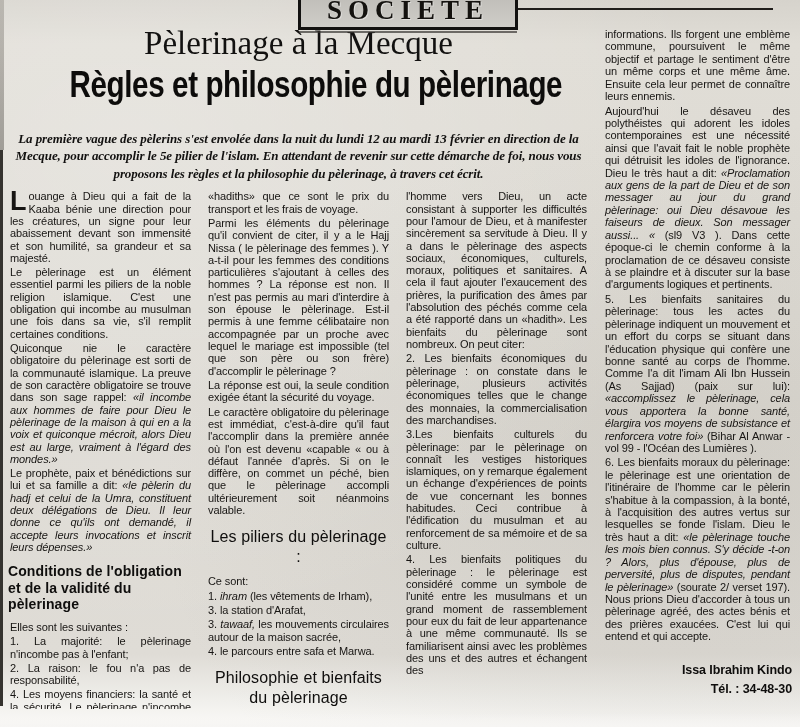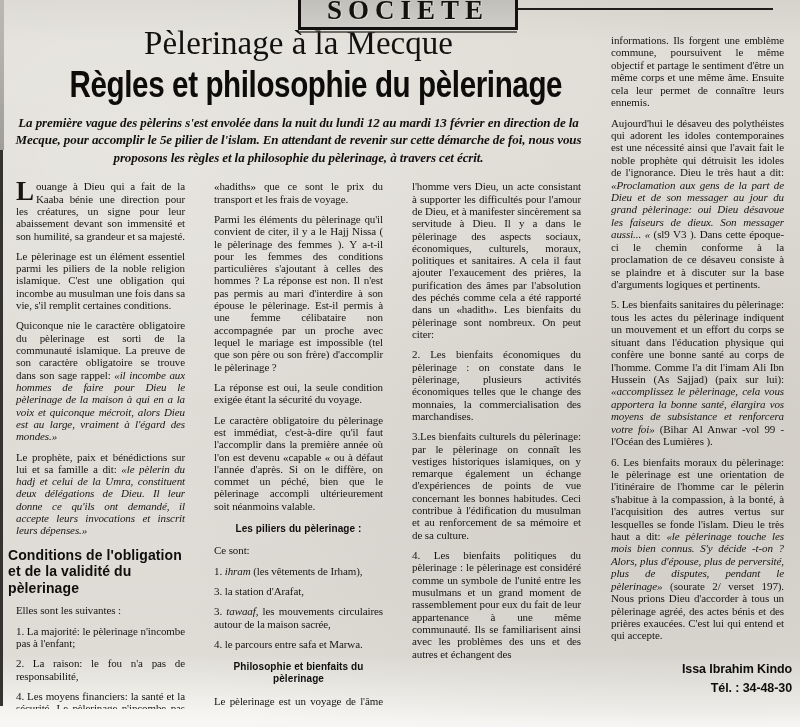--- a/index.html
+++ b/index.html
@@ -23,33 +23,33 @@
     letter-spacing:6px;color:#14120f;line-height:1;padding-bottom:3px;text-shadow:1px 1px 0 rgba(255,255,255,.4);}
   .top-rule{position:absolute;top:8px;left:517px;width:256px;height:2px;background:#201e1b;z-index:2;}
   
   .left-area{position:absolute;left:8px;top:0;width:581px;height:709px;display:flex;flex-direction:column;}
   .kicker{flex:none;text-align:center;font-family:"Liberation Serif",serif;
     font-size:33px;line-height:1.05;margin-top:26px;color:#121110;}
   .headline-wrap{flex:none;text-align:center;margin-top:3px;}
   .headline{display:inline-block;white-space:nowrap;font-weight:bold;font-size:37px;
     letter-spacing:-.5px;transform:scaleX(.8);transform-origin:center;color:#0d0c0b;}
   .lede{flex:none;font-family:"Liberation Serif",serif;font-style:italic;font-weight:bold;
-    font-size:13px;letter-spacing:-.1px;line-height:1.35;text-align:center;margin:8px 0 0;color:#121110;}
+    font-size:13px;letter-spacing:-.1px;line-height:1.35;text-align:center;margin:24px 0 0;color:#121110;}
   .cols-row{flex:1;display:flex;gap:13px;margin-top:6px;overflow:hidden;}
   .col{flex:1;min-width:0;overflow:hidden;text-align:justify;
     font-size:11px;line-height:1.12;letter-spacing:-.1px;}
   
   .col-right{position:absolute;left:603px;top:26px;width:189px;height:682px;overflow:hidden;
     text-align:justify;font-size:11px;line-height:1.13;letter-spacing:-.1px;}
-  .body-p{margin:8px;font-family:Liberation Serif, serif;}
+  .body-p{margin:2px;}
   .it{font-style:italic;}
   .dropcap{float:left;font-size:27px;line-height:21px;padding:1px 2px 0 0;font-weight:bold;}
   .sub-left{font-size:14px;font-weight:bold;line-height:1.18;text-align:left;
     margin:10px 0 8px;letter-spacing:.1px;color:#0f0e0d;}
-  .sub-center{font-size:10px;font-weight:bold;line-height:1.22;text-align:center;
+  .sub-center{font-size:16px;font-weight:normal;line-height:1.22;text-align:center;
     margin:11px 4px 9px;letter-spacing:.1px;color:#0f0e0d;}
   .sig{margin-top:18px;text-align:right;font-weight:bold;font-size:12.5px;line-height:1.55;color:#0f0e0d;}
 </style>
 </head>
 <body>
 
 <div class="page">
   <div class="scan-edge-top"></div>
   <div class="scan-edge"></div>
   <div class="banner">

